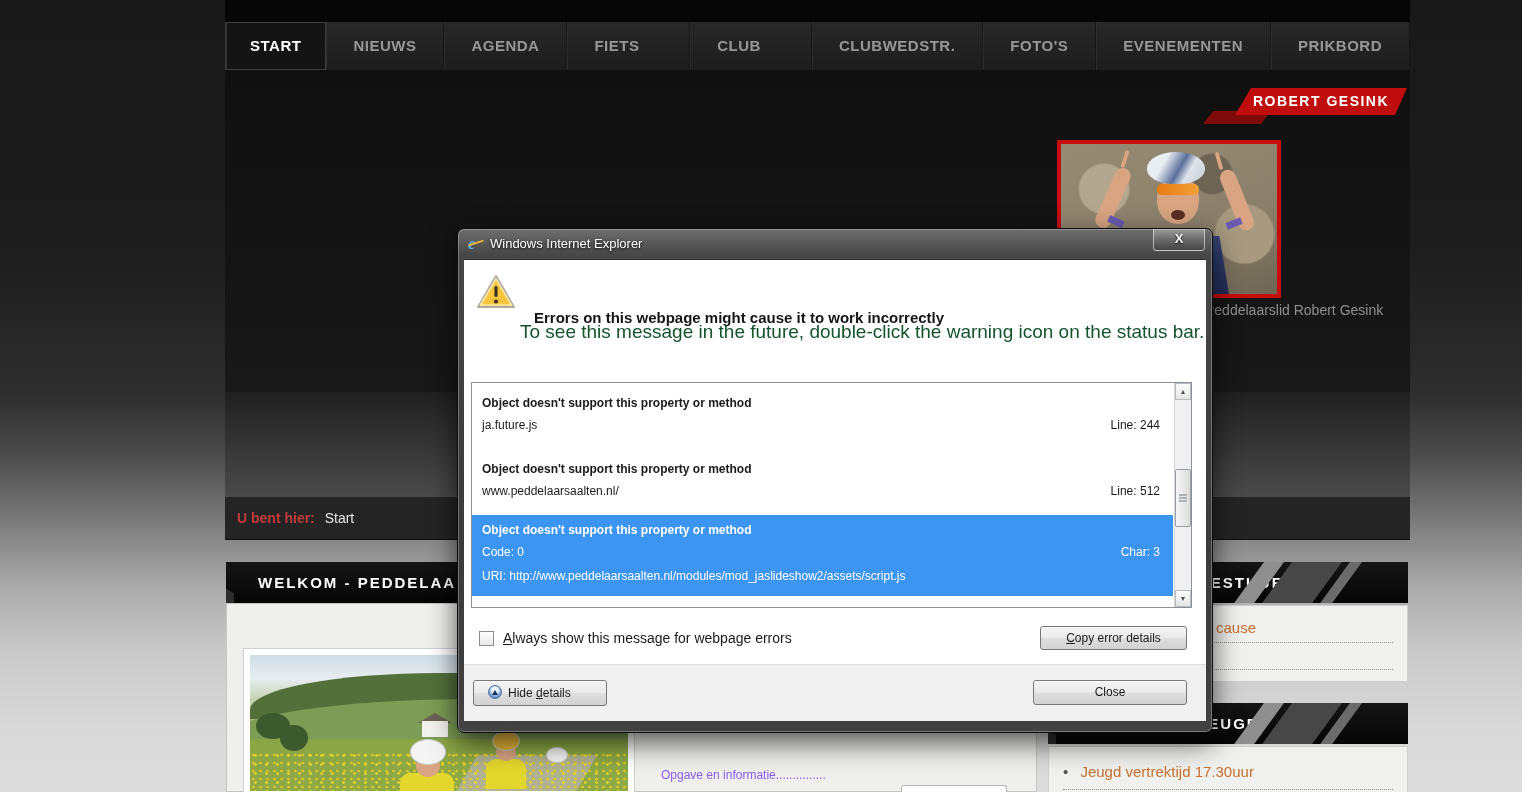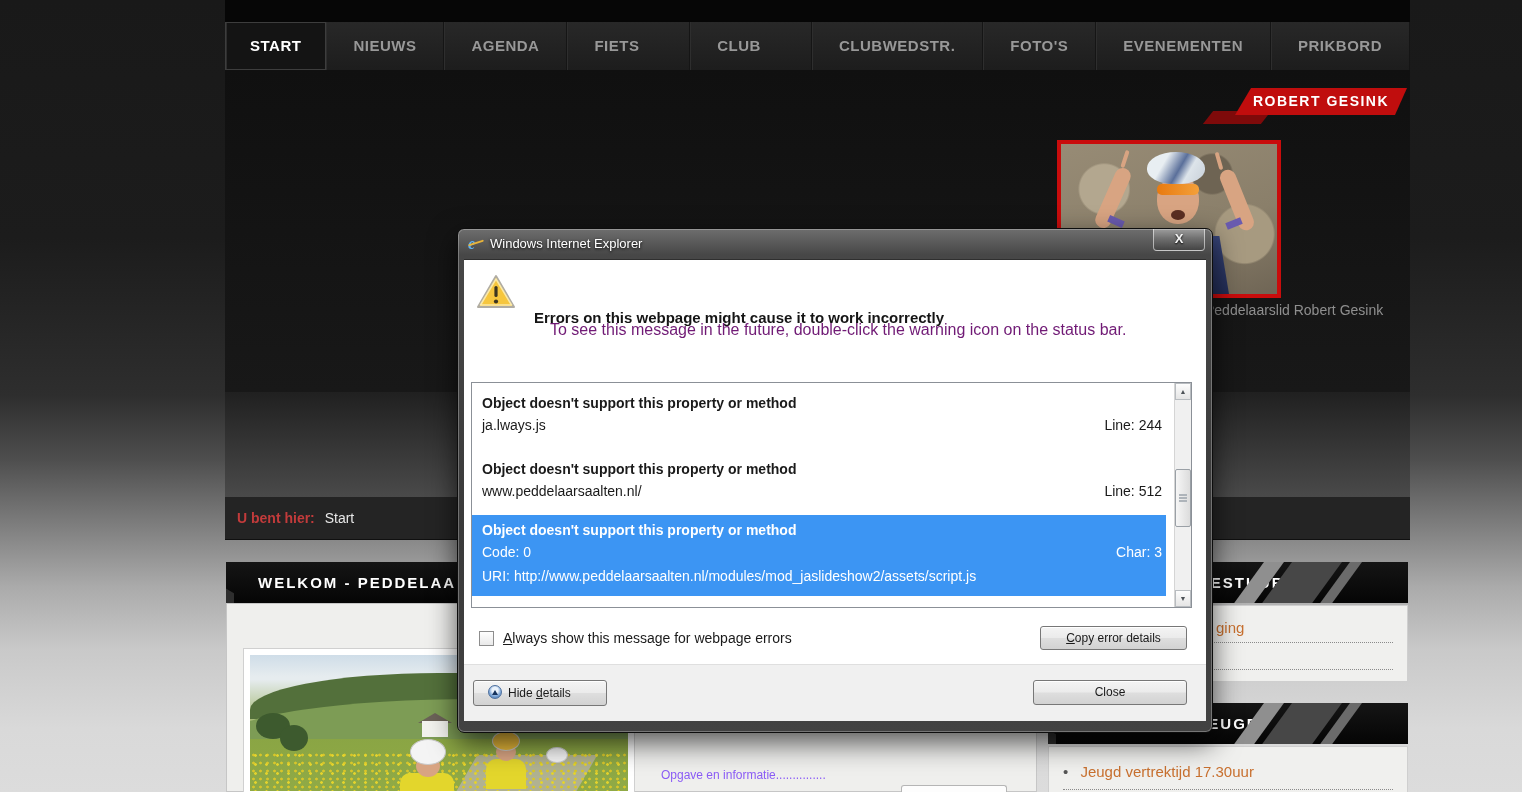--- a/index.html
+++ b/index.html
@@ -95,23 +95,23 @@
   .ie-icon{position:absolute;left:10px;top:6px;width:18px;height:18px;color:#5fb2f2;font:bold italic 16px "Liberation Serif",serif;}
   .ie-icon::after{content:"";position:absolute;left:0px;top:7px;width:16px;height:2px;background:#e8b43a;transform:rotate(-18deg);border-radius:2px;}
   .dlg-title{position:absolute;left:32px;top:7px;color:#ffffff;font-size:13px;text-shadow:0 1px 3px #000;}
   .close-btn{position:absolute;right:7px;top:0;width:50px;height:21px;cursor:pointer;
              background:linear-gradient(180deg,rgba(255,255,255,.32),rgba(255,255,255,.10) 45%,rgba(0,0,0,.12));
              border:1px solid rgba(255,255,255,.55);border-top:none;border-radius:0 0 4px 4px;
              color:#f2f2f2;font-weight:bold;font-size:13px;text-align:center;line-height:19px;text-shadow:0 1px 2px #000;}
   .dlg-content{position:absolute;left:6px;right:6px;top:30px;bottom:11px;background:#ffffff;border-top:1px solid #2f2f2f;}
   .warn-icon{position:absolute;left:12px;top:14px;}
   .dlg-heading{position:absolute;left:70px;top:21px;font-size:15px;font-weight:bold;color:#151515;margin-top:28px;}
-  .dlg-sub{position:absolute;left:86px;top:61px;font-size:16px;color:#701a75;}
+  .dlg-sub{position:absolute;left:56px;top:61px;font-size:19px;color:#14532d;}
   .err-list{position:absolute;left:7px;top:122px;width:721px;height:226px;border:1px solid #8b9097;box-sizing:border-box;overflow:hidden;background:#fff;}
-  .err-item{padding:6px 4px 4px 10px;margin-right:25px;font-size:14px;color:#1a1a1a;}
+  .err-item{padding:6px 13px 4px 10px;margin-right:18px;font-size:12px;color:#1a1a1a;}
   .err-msg{font-weight:bold;line-height:20px;}
   .err-row{display:flex;justify-content:space-between;line-height:24px;}
   .err-item.selected{background:#3c95f3;color:#ffffff;margin-top:8px;padding-top:5px;padding-bottom:8px;}
   .err-item.selected .err-row{line-height:24px;}
   .scrollbar{position:absolute;right:0;top:0;width:17px;height:100%;background:#f0f0f0;border-left:1px solid #d5d5d5;box-sizing:border-box;}
   .sb-btn{position:absolute;left:0;width:16px;height:17px;background:linear-gradient(180deg,#fdfdfd,#e5e5e5);border:1px solid #b8bcc0;box-sizing:border-box;
           font-size:7px;color:#4d5257;text-align:center;line-height:15px;cursor:pointer;}
   .sb-up{top:0;}
   .sb-down{bottom:0;}
   .sb-thumb{position:absolute;left:0;top:86px;width:16px;height:58px;background:linear-gradient(90deg,#f6f6f6,#dcdcdc);
@@ -203,21 +203,21 @@
 
   <div class="abs sec-header side-header" style="top:562px;">
     <span class="notch"></span>
     <div class="band light"></div>
     <div class="band dark"></div>
     <div class="band faint"></div>
     <div class="label">BESTUUR</div>
   </div>
   <div class="abs side-panel" style="top:605px;height:77px;padding-top:10px;">
     <div class="side-row" style="height:26px;line-height:24px;">
-      <span class="olink" style="position:absolute;left:153px;top:0;">ging</span>
+      <span class="olink" style="position:absolute;left:153px;top:0;">cause</span>
     </div>
     <div class="side-row" style="height:26px;"></div>
   </div>
 
   <div class="abs sec-header side-header" style="top:703px;">
     <span class="notch"></span>
     <div class="band light"></div>
     <div class="band dark"></div>
     <div class="band faint"></div>
     <div class="label">JEUGD</div>
@@ -244,21 +244,21 @@
           <circle cx="20" cy="27.5" r="2.1" fill="#3c3520"></circle>
         </svg>
       </div>
       <div class="dlg-heading">Errors on this webpage might cause it to work incorrectly</div>
       <div class="dlg-sub">To see this message in the future, double-click the warning icon on the status bar.</div>
 
       <div class="err-list">
         <div class="err-item" style="margin-top:4px;">
           <div class="err-msg">Object doesn't support this property or method</div>
           <div class="err-row">
-            <span>ja.lways.js</span>
+            <span>ja.future.js</span>
             <span>Line: 244</span>
           </div>
         </div>
         <div class="err-item" style="margin-top:12px;">
           <div class="err-msg">Object doesn't support this property or method</div>
           <div class="err-row">
             <span>www.peddelaarsaalten.nl/</span>
             <span>Line: 512</span>
           </div>
         </div>

